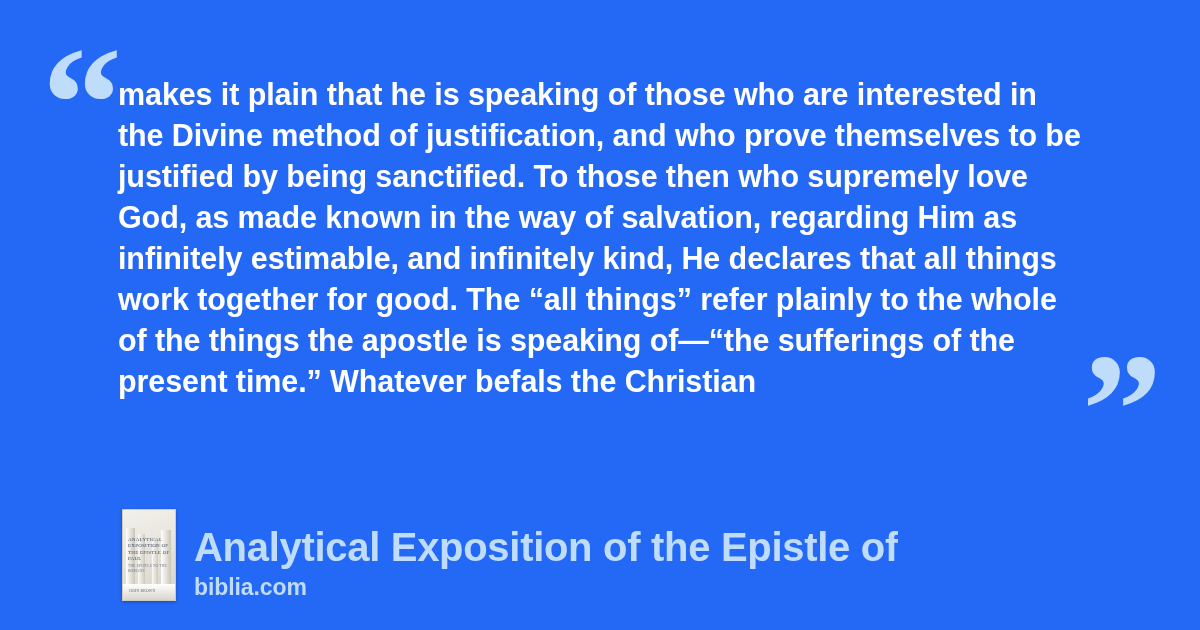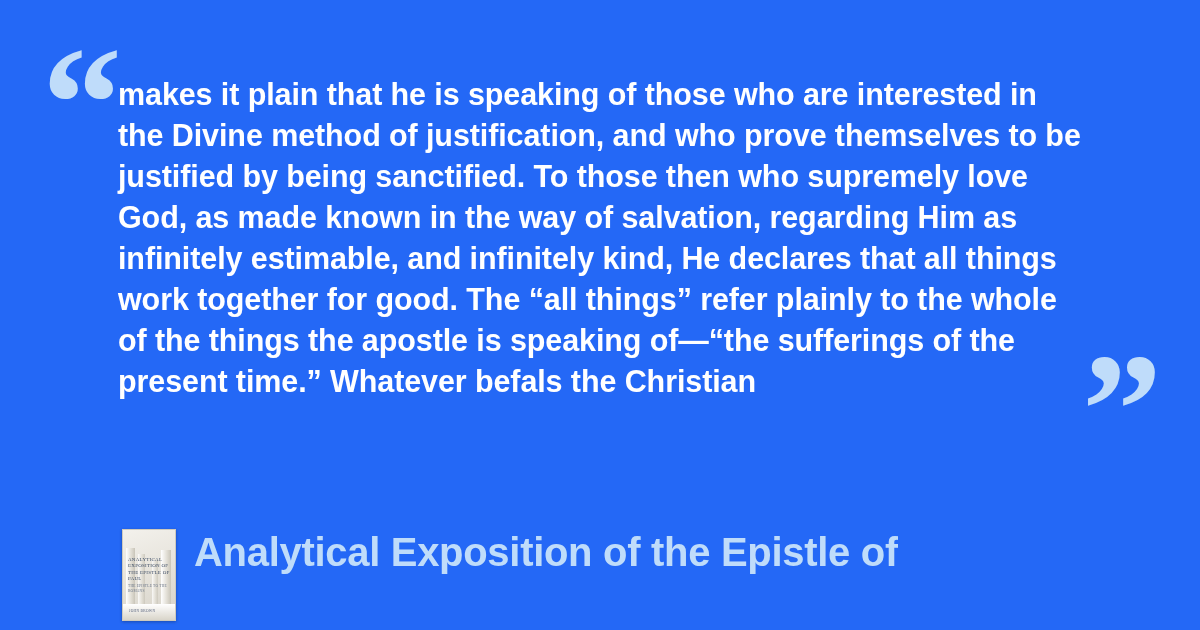--- a/index.html
+++ b/index.html
@@ -57,23 +57,23 @@
     font-size: 30.5px;
     line-height: 41px;
     letter-spacing: -0.1px;
     white-space: pre-line;
   }
 
   
   #attribution {
     position: absolute;
     left: 122px;
-    top: 529px;
+    top: 509px;
     display: flex;
-    align-items: flex-start;
+    align-items: flex-end;
     width: 1040px;
   }
 
   #book-cover {
     position: relative;
     flex: 0 0 auto;
     width: 54px;
     height: 92px;
     background: linear-gradient(160deg, #f3f1ec 0%, #e7e4dc 45%, #d6d2c8 100%);
     border: 1px solid #cfcabd;
@@ -181,17 +181,18 @@
       <div class="col col-d"></div>
       <div class="col col-c"></div>
       <div class="cover-base"></div>
       <div class="cover-title">Analytical Exposition of the Epistle of Paul</div>
       <div class="cover-sub">The Epistle to the Romans</div>
       <div class="cover-author">John Brown</div>
     </div>
 
     <div id="attribution-text">
       <div id="source-title">Analytical Exposition of the Epistle of</div>
+      <div id="source-site">biblia.com</div>
     </div>
 
   </div>
 
 </div>
 
 </body></html>

